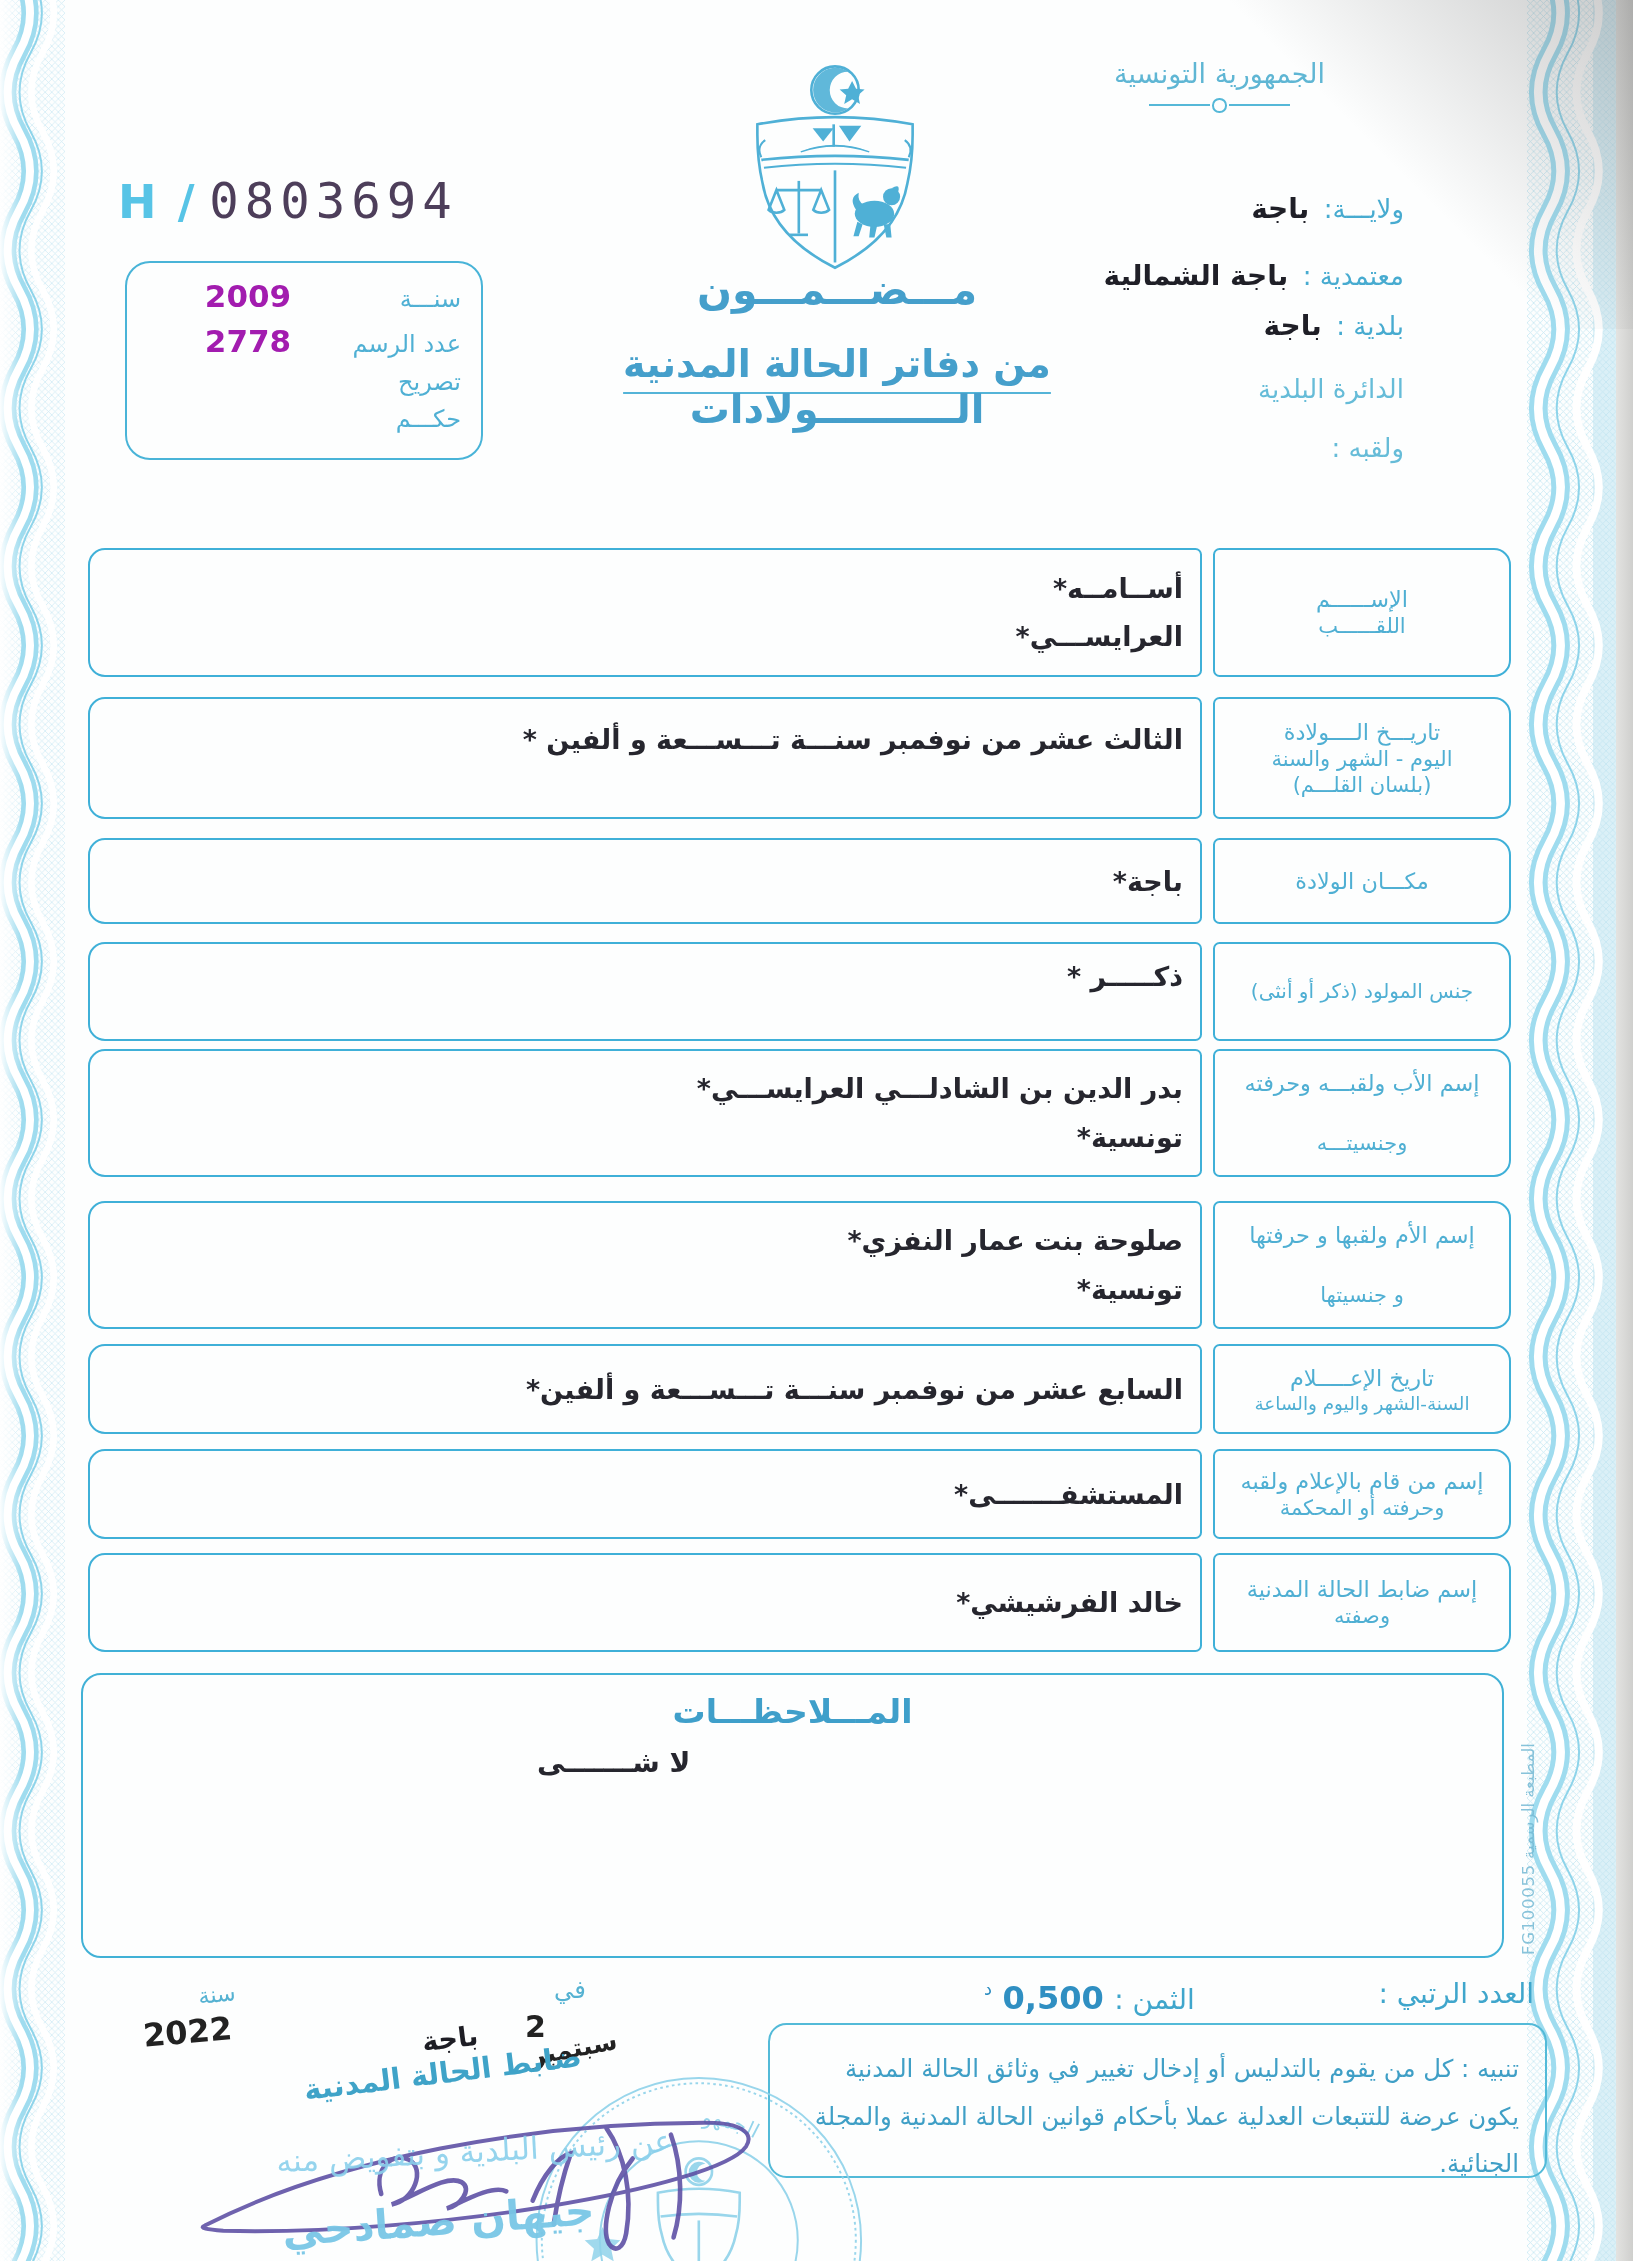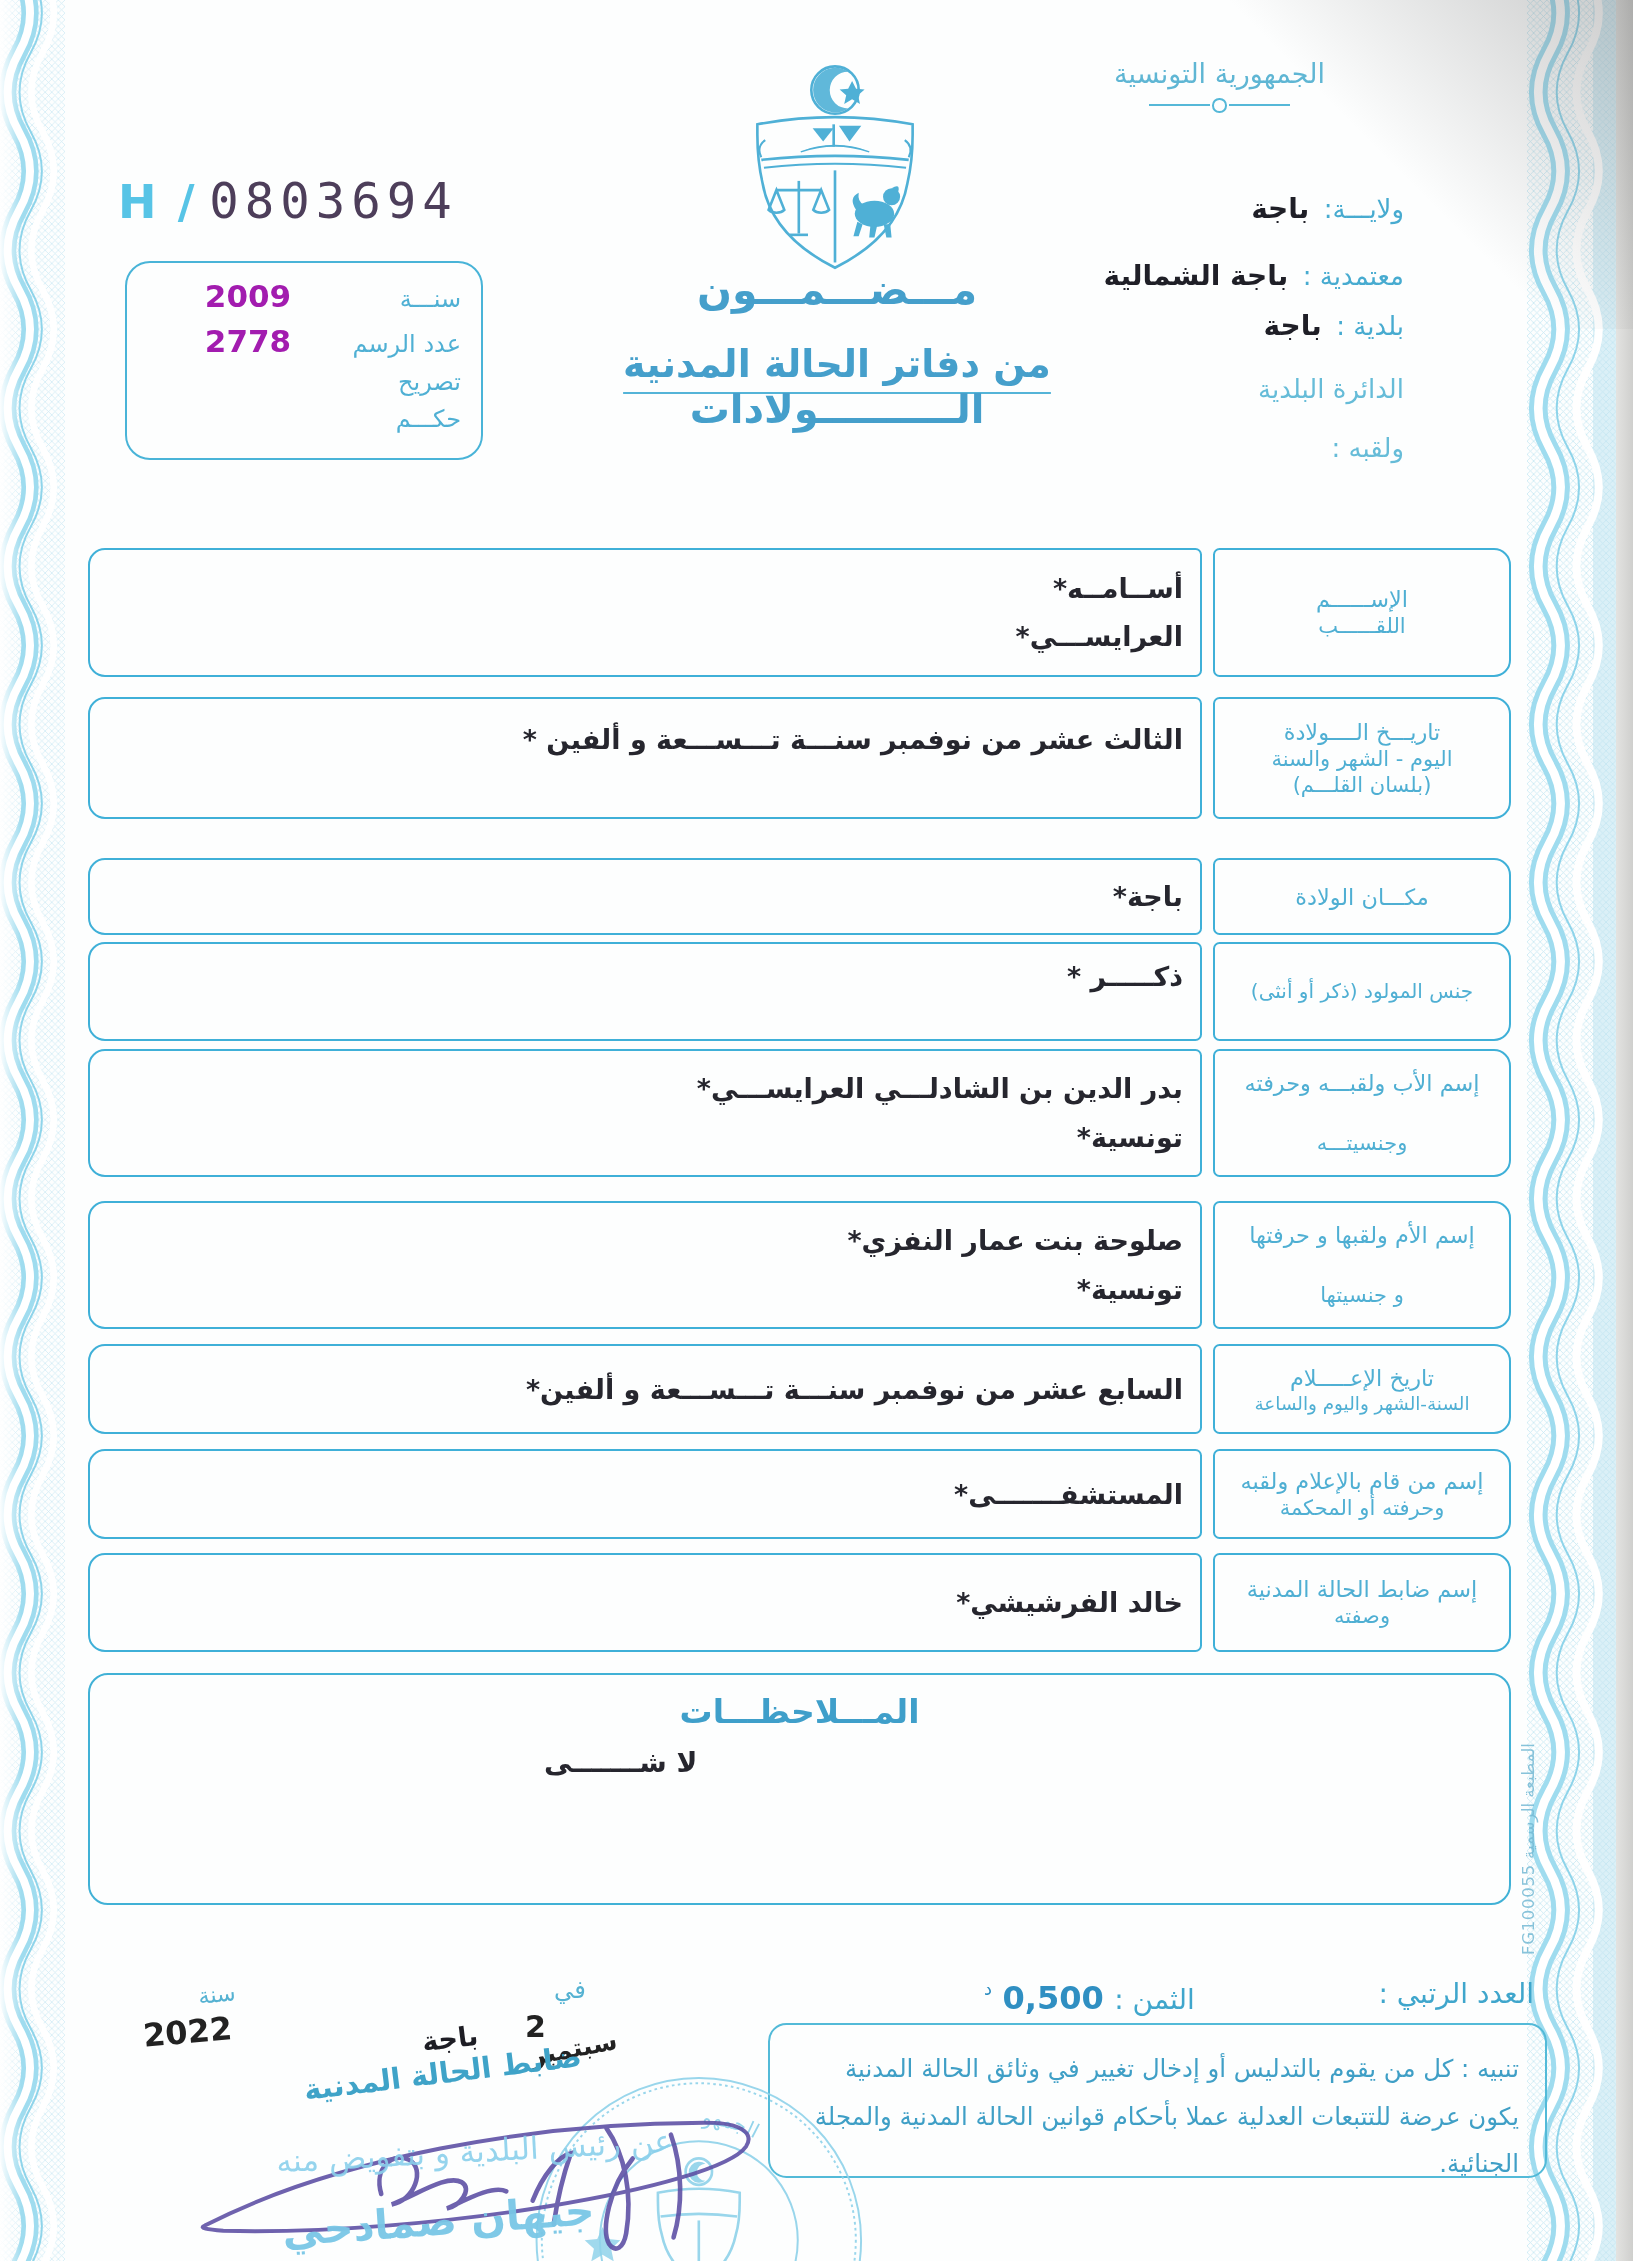--- a/index.html
+++ b/index.html
@@ -50,30 +50,30 @@
   
   .frow{position:absolute;left:89px;width:1423px;}
   .vbox,.lbox{position:absolute;top:0;bottom:0;border:2px solid #3fb0d8;box-sizing:border-box;background:transparent;}
   .vbox{left:0;width:1114px;border-radius:17px 6.6px 6.6px 17px;display:flex;flex-direction:column;justify-content:space-evenly;padding:5.3px 17px;}
   .lbox{right:0;width:298px;border-radius:6.6px 17px 17px 6.6px;display:flex;flex-direction:column;justify-content:center;padding:4px 9.2px;text-align:center;}
   .lbox div{color:#4fafd3;font-size:21px;line-height:1.25;}
   .lbox div:first-child{font-size:22.4px;}
   .vbox div{color:#26262e;font-weight:bold;font-size:27px;text-align:right;}
   .r1{top:548px;height:129px;}
   .r2{top:697px;height:122px;}
-  .r3{top:858px;height:77px;}
+  .r3{top:838px;height:86px;}
   .r4{top:942px;height:99px;}
   .r5{top:1049px;height:128px;}
   .r6{top:1201px;height:128px;}
   .r7{top:1344px;height:90px;}
   .r8{top:1449px;height:90px;}
   .r9{top:1553px;height:99px;}
 
   .obs{
-    position:absolute;left:89px;top:1673px;width:1423px;height:232px;
+    position:absolute;left:82px;top:1673px;width:1423px;height:285px;
     border:2.6px solid #41b1d6;border-radius:20px;box-sizing:border-box;
   }
   .obs-title{position:absolute;left:0;right:0;top:17px;text-align:center;color:#3f9fca;font-weight:bold;font-size:33px;}
   .obs-val{position:absolute;left:454px;top:71px;color:#26262e;font-weight:bold;font-size:28px;}
   .side-note{
     position:absolute;left:1520px;top:1955px;transform:rotate(-90deg);transform-origin:0 0;
     color:#74b9d4;font-size:16.5px;white-space:nowrap;letter-spacing:0.7px;opacity:.85;
   }
 
   

